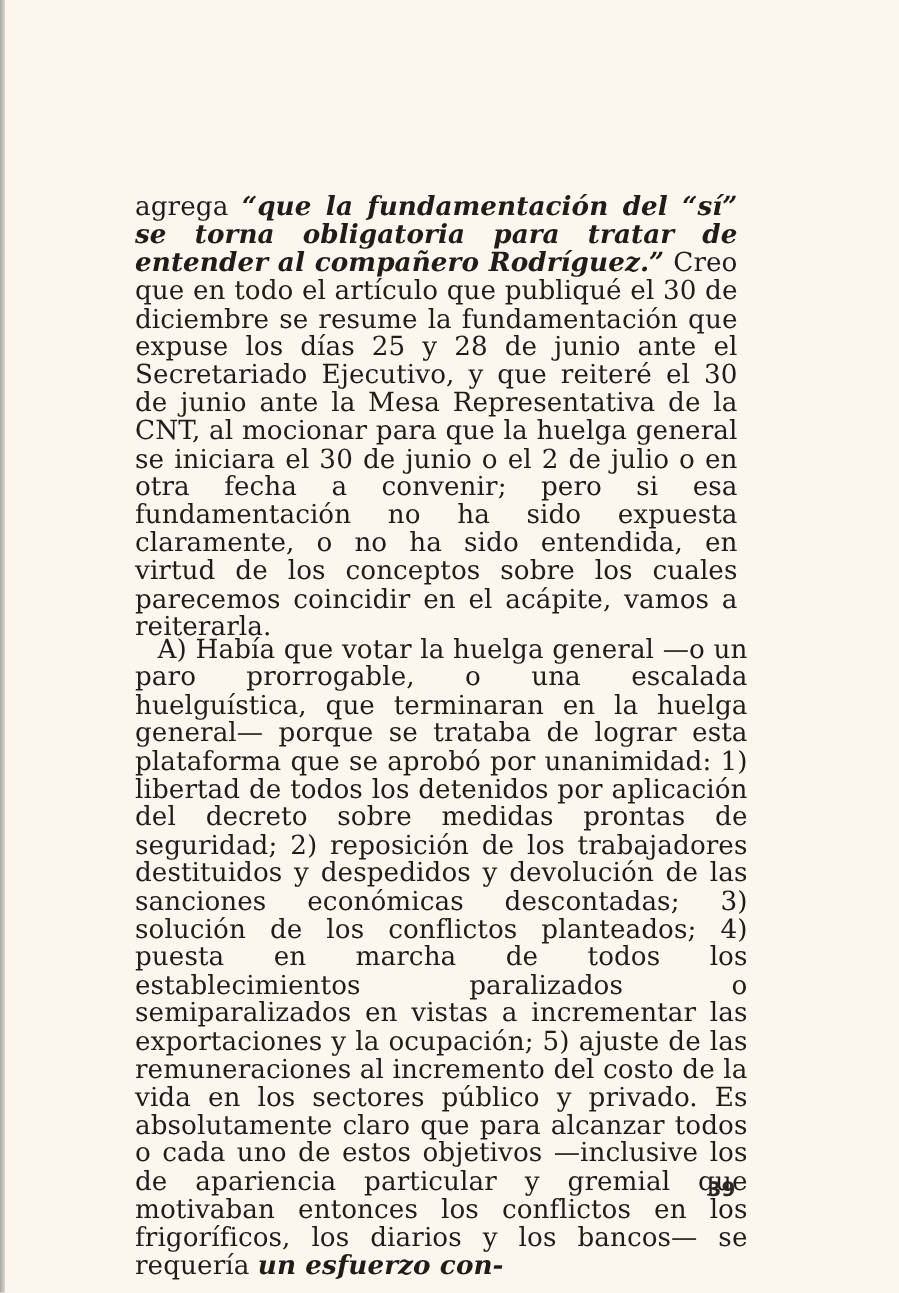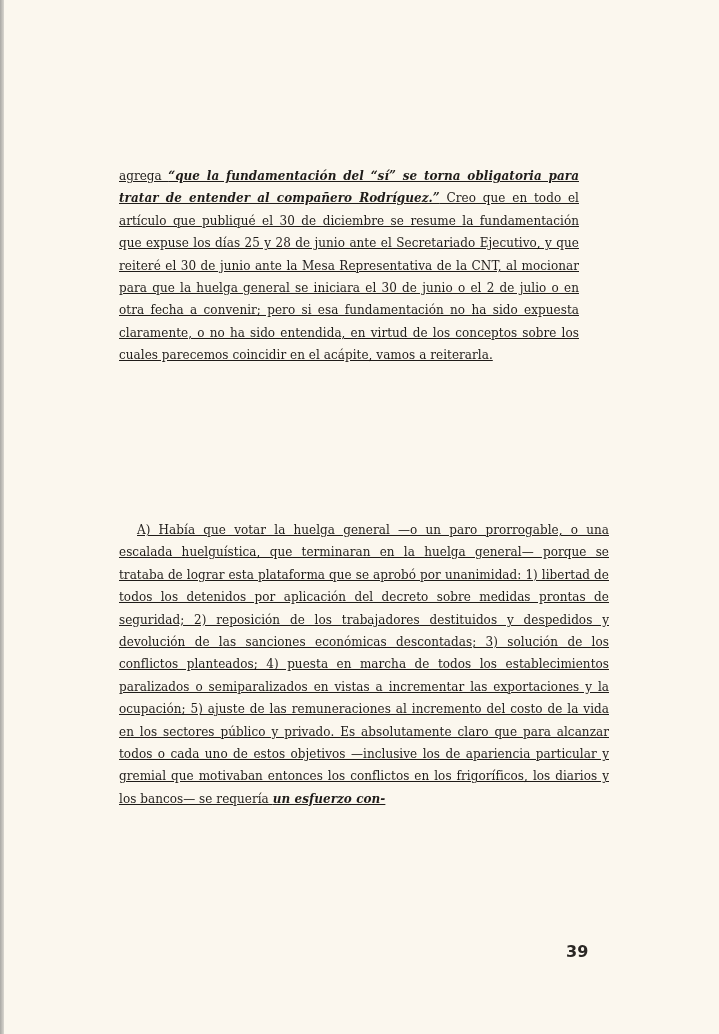--- a/index.html
+++ b/index.html
@@ -11,26 +11,25 @@
     color: #1f1c19;
   }
   .edge {
     position: absolute; left: 0; top: 0; bottom: 0; width: 4px;
     background: linear-gradient(to right, #a9a8a4, #d9d6cf);
   }
   .page {
     position: absolute; left: 104px; top: 150px; width: 490px;
   }
   .para {
-    margin: 15px;
-    font-size: 12px;
+    margin: 4px;
+    font-size: 21px;
     line-height: 22.4px;
     text-align: justify;
     letter-spacing: 0.05px;
-    text-decoration: underline;
   }
   .para .indent { display: inline-block; width: 18px; }
   .em { font-style: italic; font-weight: bold; }
   .heading {
     margin: 0;
     position: absolute; left: 0; top: 318px;
     font-size: 17px; font-weight: normal; letter-spacing: 0.4px;
   }
   .p2 { position: absolute; left: 0; top: 354px; width: 490px; }
   .pagenum {

